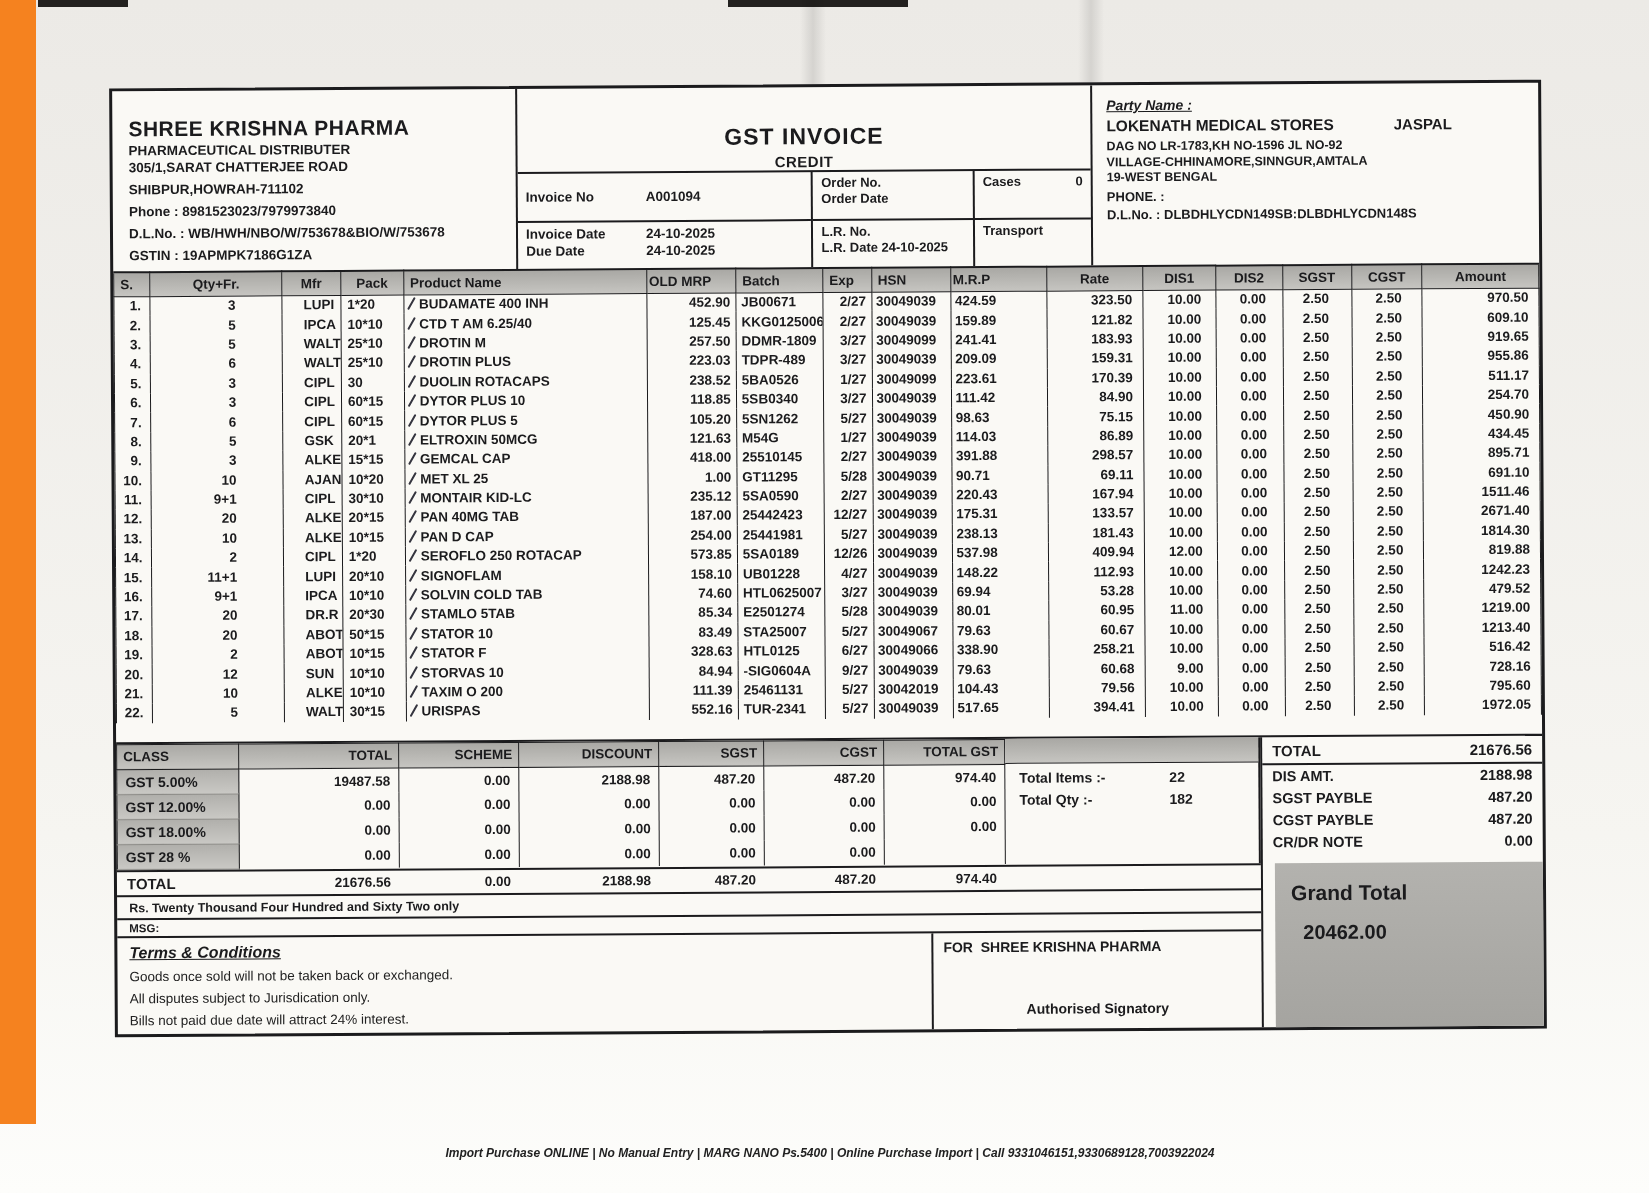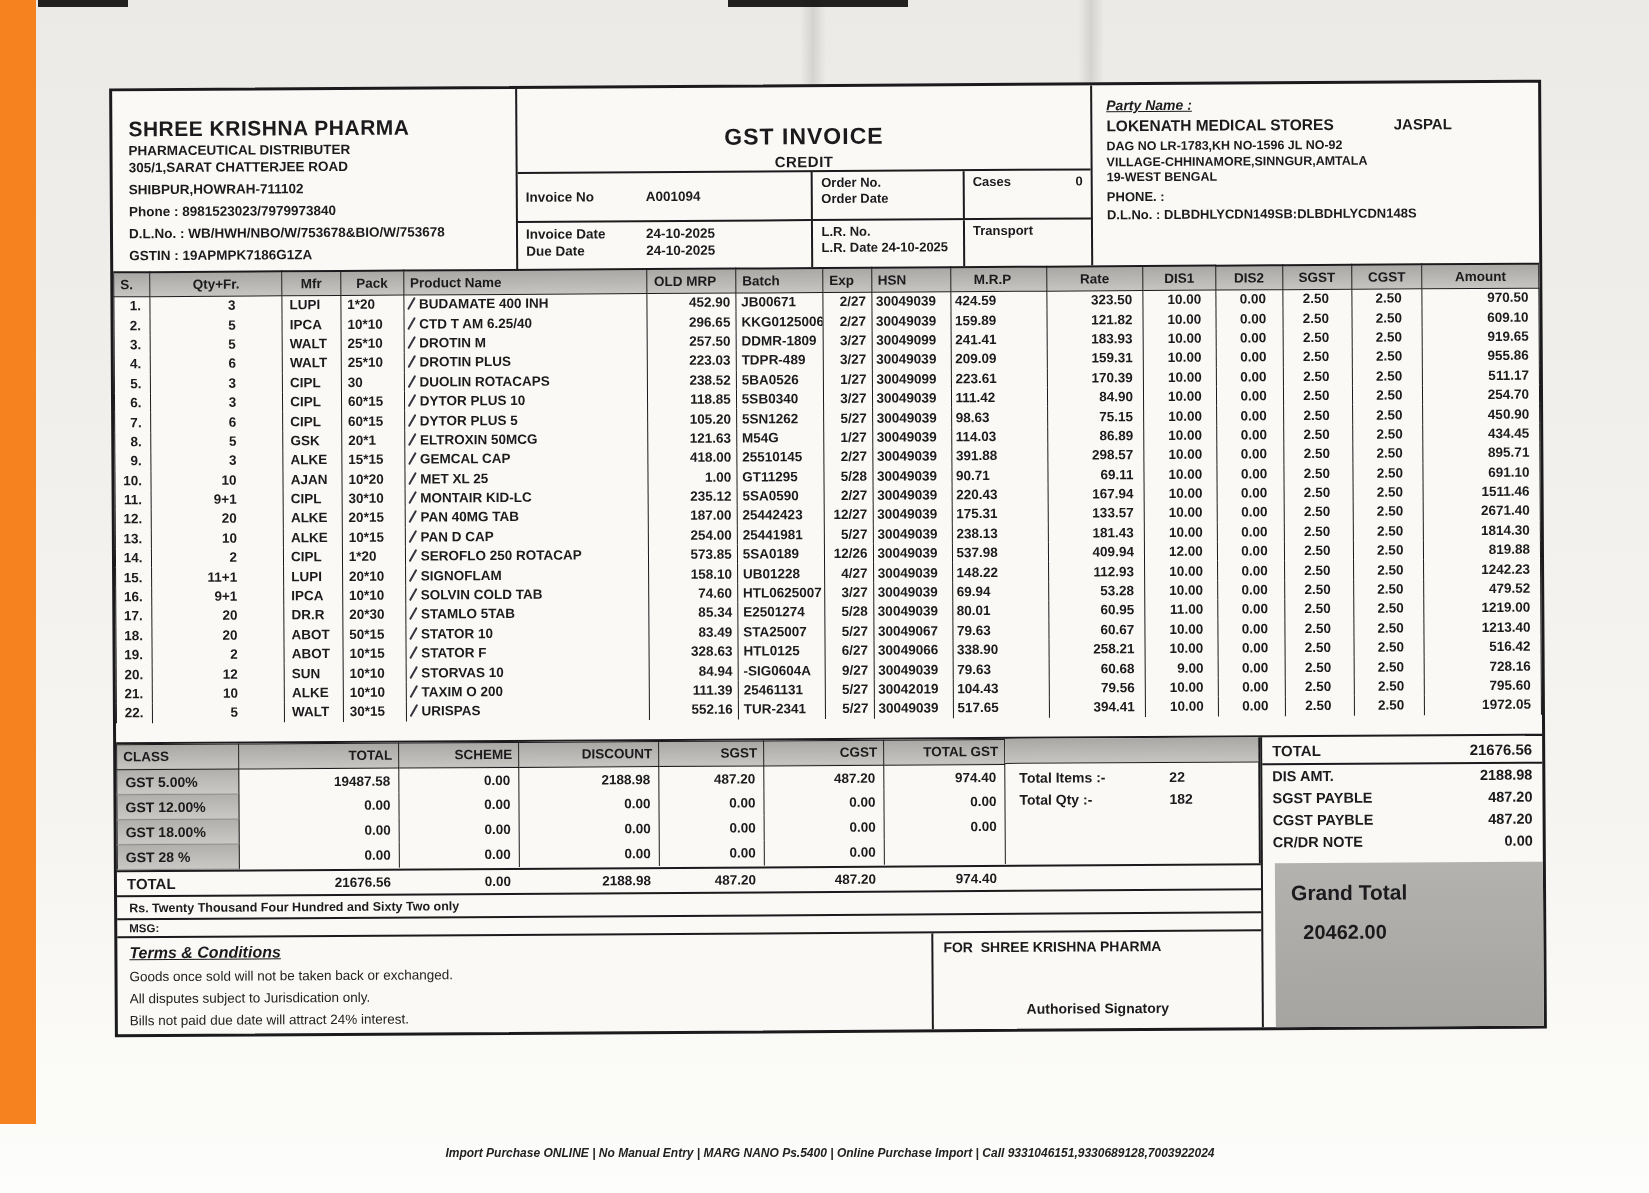--- a/index.html
+++ b/index.html
@@ -39,46 +39,46 @@
   .meta-l { display:flex; flex-direction:column; }
   .meta-row { display:flex; padding:4px 8px; font-size:13.5px; flex:1; }
   .meta-row .lbl { width:120px; }
   .meta-row1 { border-bottom:2px solid #1b1b1d; align-items:center; }
   .meta-2line { display:flex; flex-direction:column; gap:2px; flex:1; }
   .meta-2line .mline { display:flex; }
   .meta-r { border-left:2px solid #1b1b1d; display:flex; flex-direction:column; }
   .meta-r .half { display:flex; flex:1; }
   .meta-r .half+.half { border-top:2px solid #1b1b1d; }
   .half .grow { flex:1; padding:3px 8px; font-size:13px; line-height:1.25; }
-  .half .side { width:128px; border-left:2px solid #1b1b1d; padding:3px 8px; font-size:13px; display:flex; justify-content:space-between; }
+  .half .side { width:118px; border-left:2px solid #1b1b1d; padding:3px 8px; font-size:13px; display:flex; justify-content:space-between; }
   .party { width:448px; border-left:2px solid #1b1b1d; padding:12px 10px 6px 14px; }
   .party-title { font-size:14px; font-style:italic; text-decoration:underline; }
   .party-nameline { display:flex; gap:60px; margin-top:4px; }
   .party-name { font-size:15.5px; }
   .party-tag { font-size:15px;text-align:center; }
   .party-addr { font-size:12.5px; margin-top:4px; line-height:1.25; }
   .party-kv { font-size:13px; margin-top:3px; }
 
   
   table { border-collapse:collapse; width:100%; table-layout:fixed; }
   .items { border-top:2.5px solid #1b1b1d; }
   .items th {
     background:linear-gradient(#a9a8a4,#c6c5c1);
     border:1.5px solid #1b1b1d; font-size:13.5px; text-align:center;
     padding:3px 2px; height:24px;
   }
   .items th.al { text-align:left; padding-left:6px; }
-  .items th.ar { text-align:center; padding-right:14px; }
+  .items th.ar { text-align:left; padding-right:14px; }
   .items td {
     border-left:1.5px solid #1b1b1d; border-right:1.5px solid #1b1b1d;
     font-size:13.5px; height:19.4px; padding:0 4px; white-space:nowrap; overflow:hidden;
   }
   .items td:nth-child(1){ text-align:right; padding-right:9px; }
   .items td:nth-child(2){ text-align:right; padding-right:46px; }
-  .items td:nth-child(3){ padding-left:7px; }
+  .items td:nth-child(3){ padding-left:21px; }
   .items td:nth-child(4){ padding-left:6px; }
   .items td:nth-child(5){ padding-left:14px; }
   .items td:nth-child(5)::before{
     content:""; display:inline-block; width:2px; height:14px; background:#35353f;
     transform:rotate(30deg); margin-right:7px; margin-left:-8px; vertical-align:-2px; border-radius:2px;
   }
   .items td:nth-child(6){ text-align:right; padding-right:5px; }
   .items td:nth-child(7){ padding-left:5px;margin-top:11px; }
   .items td:nth-child(8){ text-align:right; padding-right:5px; }
   .items td:nth-child(9){ padding-left:4px; }
@@ -278,21 +278,21 @@
           <td>2.50</td>
           <td>2.50</td>
           <td>970.50</td>
         </tr>
         <tr>
           <td>2.</td>
           <td>5</td>
           <td>IPCA</td>
           <td>10*10</td>
           <td>CTD T AM 6.25/40</td>
-          <td>296.65</td>
+          <td>125.45</td>
           <td>KKG0125006</td>
           <td>2/27</td>
           <td>30049039</td>
           <td>159.89</td>
           <td>121.82</td>
           <td>10.00</td>
           <td>0.00</td>
           <td>2.50</td>
           <td>2.50</td>
           <td>609.10</td>

